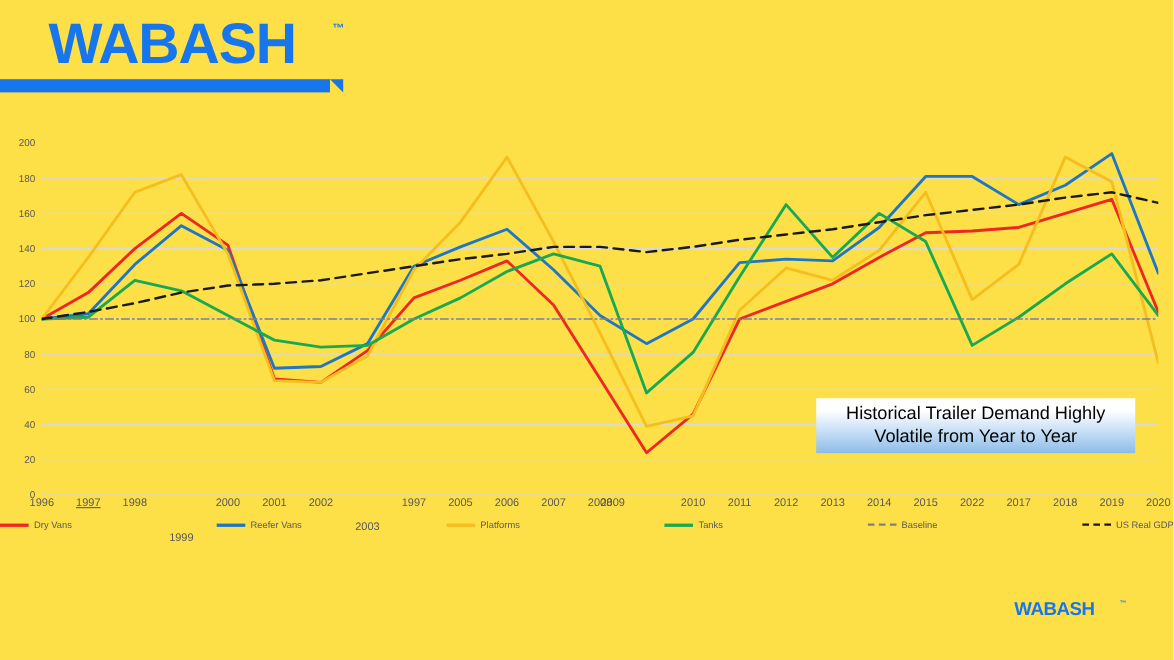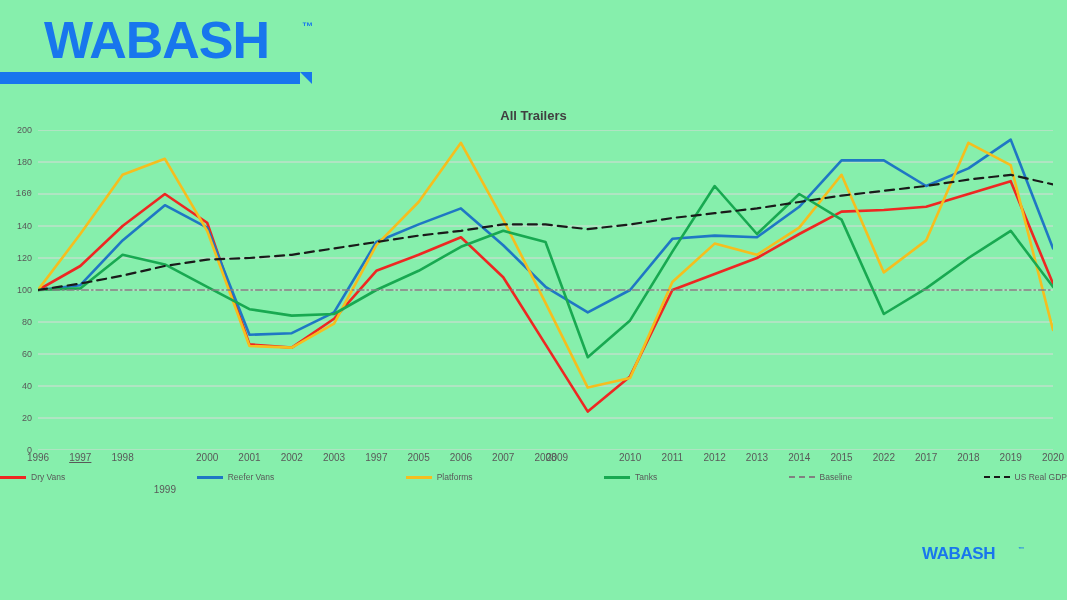--- a/index.html
+++ b/index.html
@@ -6,21 +6,21 @@
   html, body {
     margin: 0; padding: 0;
     width: 1067px; height: 600px;
     background: #ffffff;
     font-family: "Liberation Sans", sans-serif;
     overflow: hidden;
   }
   #slide {
     position: relative;
     width: 1067px; height: 600px;
-    background: #86efac;
+    background: #fde047;
   }
 
   
   #brand-header {
     position: absolute;
     left: 0; top: 0;
     width: 310px; height: 92px;
   }
   #brand-wordmark {
     position: absolute;
@@ -192,32 +192,31 @@
 <div id="slide">
 
   <div id="brand-header">
     <div id="brand-wordmark">WABASH</div>
     <div id="brand-tm">™</div>
     <div id="brand-bar"></div>
   </div>
 
   <div id="chart-block">
 
-    <div id="chart-title">All Trailers</div>
 
     <div id="y-axis-labels">
         <div class="ytick" style="top: 320px;">0</div>
         <div class="ytick" style="top: 288px;">20</div>
         <div class="ytick" style="top: 256px;">40</div>
         <div class="ytick" style="top: 224px;">60</div>
         <div class="ytick" style="top: 192px;">80</div>
         <div class="ytick" style="top: 160px;">100</div>
         <div class="ytick" style="top: 128px;">120</div>
         <div class="ytick" style="top: 96px;">140</div>
-        <div class="ytick" style="top: 64px; font-family: Liberation Mono, monospace;">160</div>
+        <div class="ytick" style="top: 64px;">160</div>
         <div class="ytick" style="top: 32px;">180</div>
         <div class="ytick" style="top: 0px;">200</div>
       </div>
 
     <div id="plot-wrap">
       <svg id="plot-svg" width="1015" height="320" viewBox="0 0 1015 320">
           <line x1="0" x2="1015" y1="320" y2="320" stroke="#D9D9D9" stroke-width="1"></line>
           <line x1="0" x2="1015" y1="288" y2="288" stroke="#D9D9D9" stroke-width="1"></line>
           <line x1="0" x2="1015" y1="256" y2="256" stroke="#D9D9D9" stroke-width="1"></line>
           <line x1="0" x2="1015" y1="224" y2="224" stroke="#D9D9D9" stroke-width="1"></line>
@@ -238,21 +237,21 @@
     </div>
 
     <div id="x-axis-labels">
         <div class="xtick" style="left: 0px;">1996</div>
         <div class="xtick" style="left: 42.2917px; text-decoration: underline;">1997</div>
         <div class="xtick" style="left: 84.5833px;">1998</div>
         <div class="xtick" style="left: 126.875px; margin-top: 32px;">1999</div>
         <div class="xtick" style="left: 169.167px;">2000</div>
         <div class="xtick" style="left: 211.458px;">2001</div>
         <div class="xtick" style="left: 253.75px;">2002</div>
-        <div class="xtick" style="left: 296.042px;">2003</div>
+        <div class="xtick" style="left: 296.042px; margin-top: 22px;">2003</div>
         <div class="xtick" style="left: 338.333px;">1997</div>
         <div class="xtick" style="left: 380.625px;">2005</div>
         <div class="xtick" style="left: 422.917px;">2006</div>
         <div class="xtick" style="left: 465.208px;">2007</div>
         <div class="xtick" style="left: 507.5px;">2008</div>
         <div class="xtick" style="left: 519px;">2009</div>
         <div class="xtick" style="left: 592.083px;">2010</div>
         <div class="xtick" style="left: 634.375px;">2011</div>
         <div class="xtick" style="left: 676.667px;">2012</div>
         <div class="xtick" style="left: 718.958px;">2013</div>
@@ -286,19 +285,23 @@
           <span class="legend-swatch dashdot" style="border-top-color: rgb(128, 128, 128);"></span>
           <span class="legend-label">Baseline</span>
         </div>
         <div class="legend-item">
           <span class="legend-swatch dashed" style="border-top-color: rgb(26, 26, 26);"></span>
           <span class="legend-label">US Real GDP</span>
         </div>
       </div>
   </div>
 
+  <div id="callout">
+    <div class="callout-line">Historical Trailer Demand Highly</div>
+    <div class="callout-line">Volatile from Year to Year</div>
+  </div>
 
   <div id="brand-footer">
     <div id="brand-footer-word">WABASH</div>
     <div id="brand-footer-tm">™</div>
   </div>
 
 </div>
 
 </body></html>

